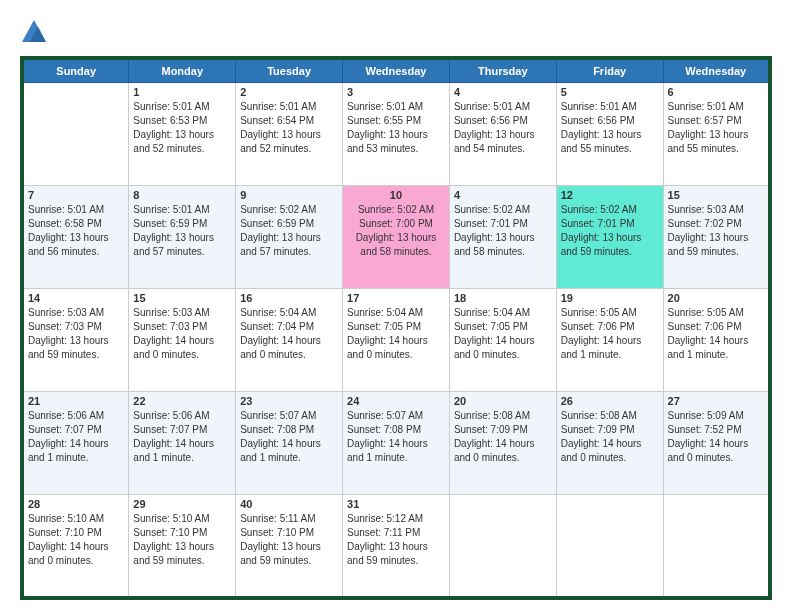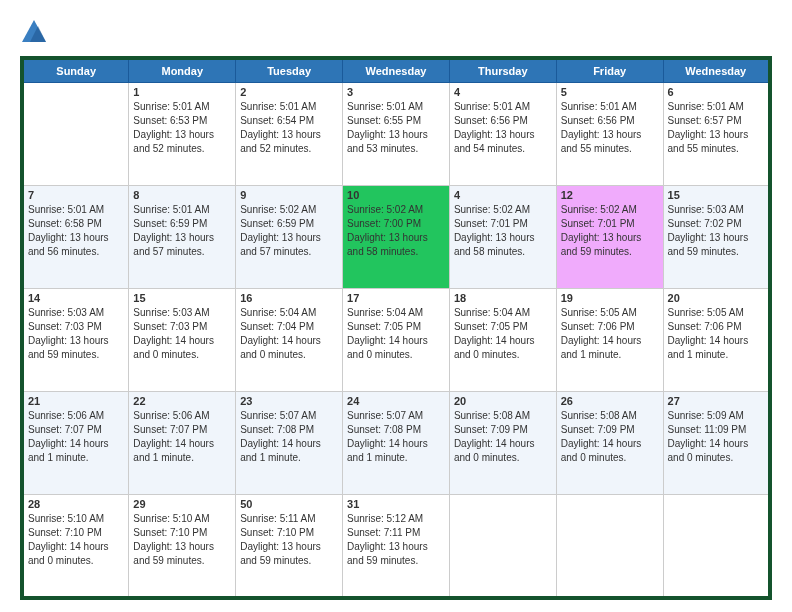--- a/index.html
+++ b/index.html
@@ -204,35 +204,35 @@
 Daylight: 13 hours
 and 57 minutes.</div>
           </td>
           <td style="background: rgb(240, 245, 251);">
             <span class="day-num">9</span>
             <div class="day-info" style="white-space: pre-line;">Sunrise: 5:02 AM
 Sunset: 6:59 PM
 Daylight: 13 hours
 and 57 minutes.</div>
           </td>
-          <td style="background: #22c55e;">
+          <td style="background: #f9a8d4; text-align: center;">
             <span class="day-num">10</span>
             <div class="day-info" style="white-space: pre-line;">Sunrise: 5:02 AM
 Sunset: 7:00 PM
 Daylight: 13 hours
 and 58 minutes.</div>
           </td>
           <td style="background: rgb(240, 245, 251);">
             <span class="day-num">4</span>
             <div class="day-info" style="white-space: pre-line;">Sunrise: 5:02 AM
 Sunset: 7:01 PM
 Daylight: 13 hours
 and 58 minutes.</div>
           </td>
-          <td style="background: #f0abfc;">
+          <td style="background: #5eead4;">
             <span class="day-num">12</span>
             <div class="day-info" style="white-space: pre-line;">Sunrise: 5:02 AM
 Sunset: 7:01 PM
 Daylight: 13 hours
 and 59 minutes.</div>
           </td>
           <td style="background: rgb(240, 245, 251);">
             <span class="day-num">15</span>
             <div class="day-info" style="white-space: pre-line;">Sunrise: 5:03 AM
 Sunset: 7:02 PM
@@ -330,42 +330,42 @@
           <td style="background: rgb(240, 245, 251);">
             <span class="day-num">26</span>
             <div class="day-info" style="white-space: pre-line;">Sunrise: 5:08 AM
 Sunset: 7:09 PM
 Daylight: 14 hours
 and 0 minutes.</div>
           </td>
           <td style="background: rgb(240, 245, 251); margin-left: 28px;">
             <span class="day-num">27</span>
             <div class="day-info" style="white-space: pre-line;">Sunrise: 5:09 AM
-Sunset: 11:09 PM
+Sunset: 7:52 PM
 Daylight: 14 hours
 and 0 minutes.</div>
           </td>
         </tr>
         <tr>
           <td>
             <span class="day-num">28</span>
             <div class="day-info" style="white-space: pre-line;">Sunrise: 5:10 AM
 Sunset: 7:10 PM
 Daylight: 14 hours
 and 0 minutes.</div>
           </td>
           <td>
             <span class="day-num">29</span>
             <div class="day-info" style="white-space: pre-line;">Sunrise: 5:10 AM
 Sunset: 7:10 PM
 Daylight: 13 hours
 and 59 minutes.</div>
           </td>
           <td>
-            <span class="day-num">50</span>
+            <span class="day-num">40</span>
             <div class="day-info" style="white-space: pre-line;">Sunrise: 5:11 AM
 Sunset: 7:10 PM
 Daylight: 13 hours
 and 59 minutes.</div>
           </td>
           <td>
             <span class="day-num">31</span>
             <div class="day-info" style="white-space: pre-line;">Sunrise: 5:12 AM
 Sunset: 7:11 PM
 Daylight: 13 hours

